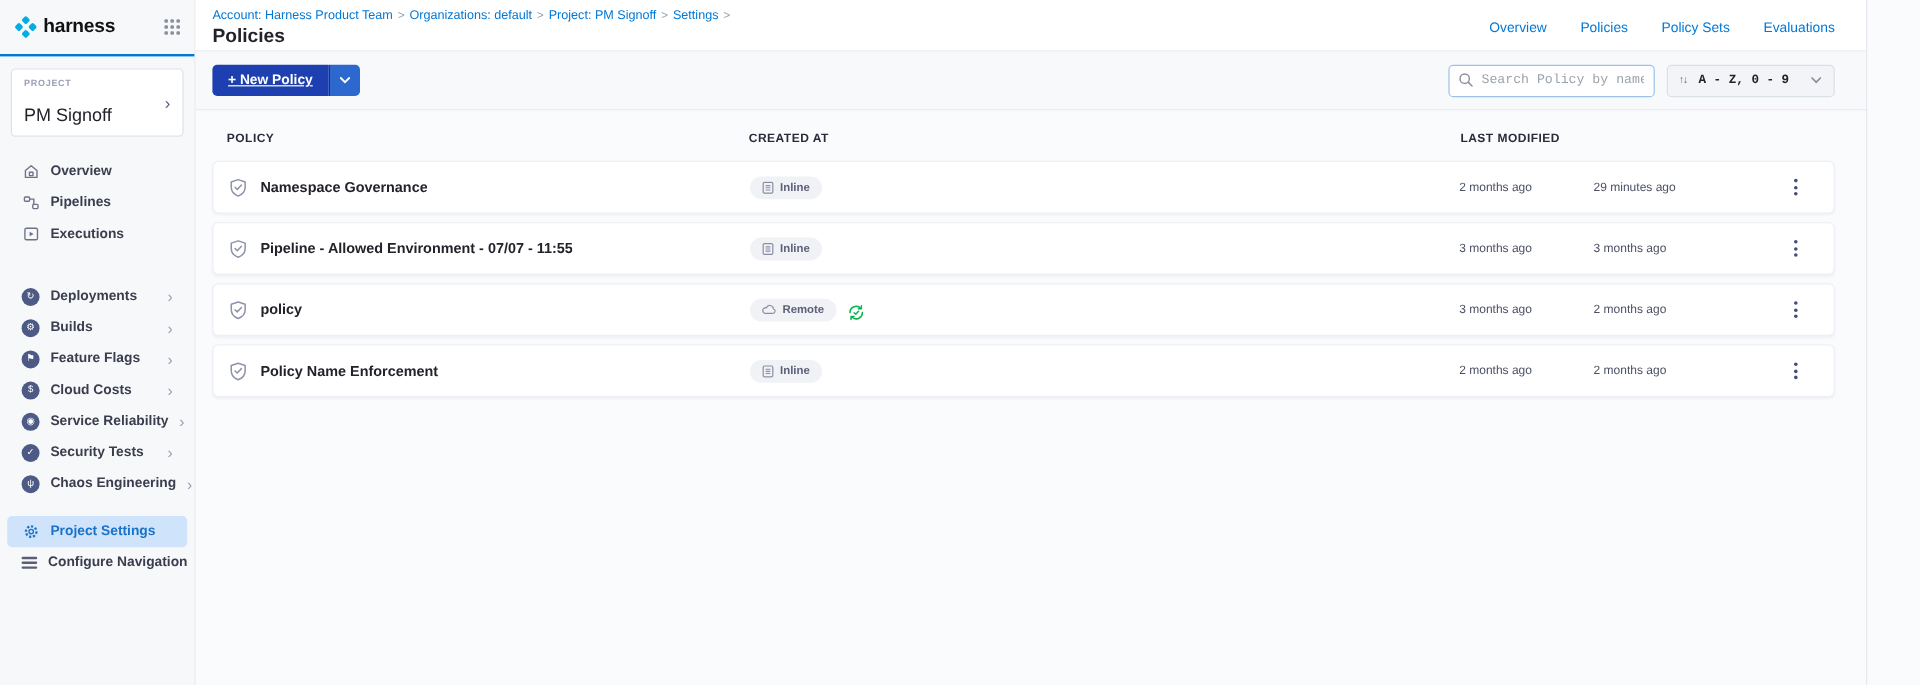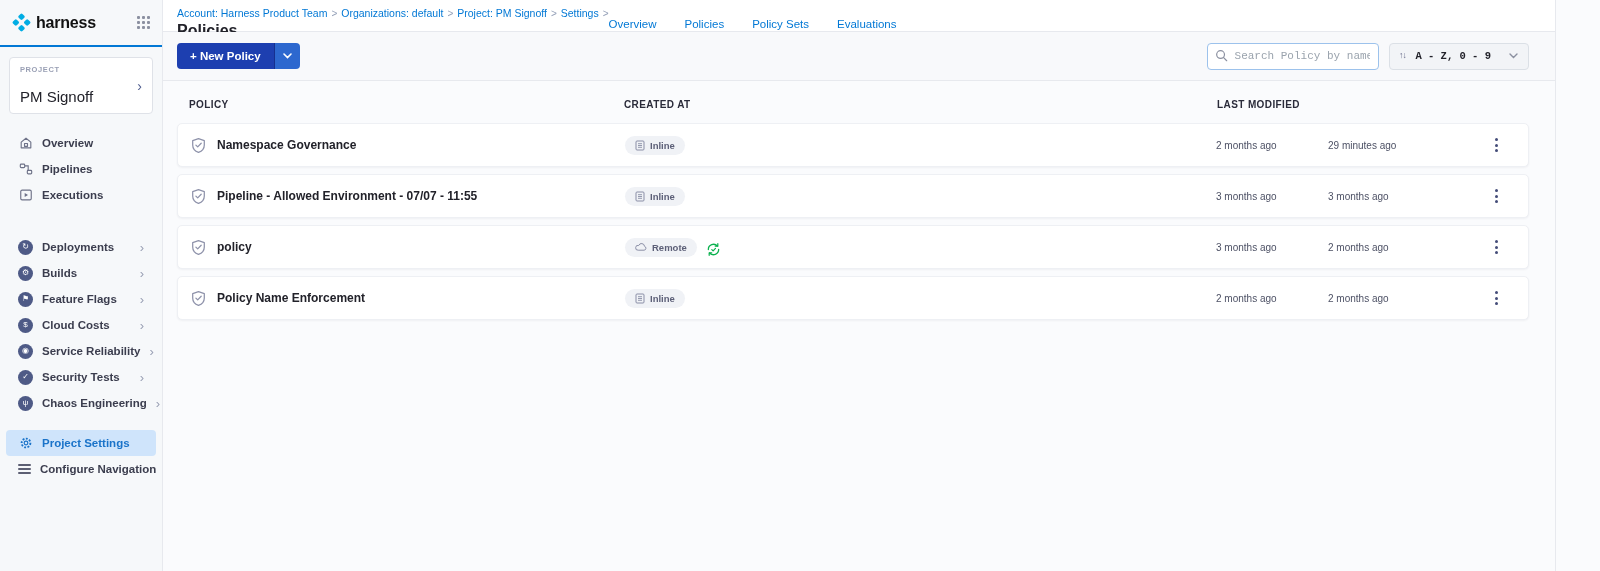--- a/index.html
+++ b/index.html
@@ -27,31 +27,31 @@
   .nav-gap-sm { height:14px; }
   .mod-circle { width:15px; height:15px; min-width:15px; border-radius:50%; background:#4e5a86; color:#fff; font-size:8px; display:flex; align-items:center; justify-content:center; line-height:1; }
   .nav-item.active { background:#cfe4fb; }
   .nav-item.active .lbl { color:#1a73c9; }
   .out-icon { width:15px; height:15px; display:flex; align-items:center; justify-content:center; }
   .burger { display:flex; flex-direction:column; gap:2.5px; width:13px; }
   .burger span { height:1.6px; background:#5c5f73; border-radius:1px; }
 
   
   .main { flex:1; display:flex; flex-direction:column; min-width:0; }
-  .page-header { height:32px; background:#fff; border-bottom:1px solid #e7e9ee; display:flex; padding:7px 26px 0 14px; }
+  .page-header { height:43px; background:#fff; border-bottom:1px solid #e7e9ee; display:flex; justify-content:space-between; padding:7px 26px 0 14px; }
   .crumbs { font-size:10.5px; display:flex; gap:4px; align-items:center; }
   .crumbs a { color:#0278d5; text-decoration:none; cursor:pointer; }
   .crumb-sep { color:#94a0b8; font-size:10px; }
   .page-title { font-size:16px; font-weight:700; color:#22222a; margin-top:3px; }
   .top-links { display:flex; gap:28px; padding-top:11px; }
   .top-links a { font-size:11.5px; color:#0278d5; text-decoration:none; font-weight:500; cursor:pointer; }
 
   .toolbar { height:49px; background:#f8f9fb; border-bottom:1px solid #e7e9ee; display:flex; align-items:center; justify-content:space-between; padding:0 26px 0 14px; }
   .split-btn { display:flex; cursor:pointer; }
-  .split-main { background:#1d3fb0; color:#fff; font-size:11.5px; font-weight:700; padding:7px 13px; border-radius:4px 0 0 4px; border:none; cursor:pointer; font-family:inherit; }
+  .split-main { background:#1d3fb0; color:#fff; font-size:11.5px; font-weight:700; padding:7px 13px; border-radius:4px 0 0 4px; border:none; cursor:pointer; font-family:inherit;text-decoration:underline; }
   .split-caret { background:#2d68cf; border-radius:0 4px 4px 0; border:none; border-left:1px solid #16308f; width:26px; display:flex; align-items:center; justify-content:center; cursor:pointer; }
   .toolbar-right { display:flex; align-items:center; gap:10px;font-family:Liberation Mono, monospace; }
   .search-wrap { position:relative; }
   .search-input { width:172px; height:27px; border:1px solid #9cc2ec; border-radius:4px; background:#fff; padding:0 8px 0 27px; font-size:11px; font-family:inherit; color:#333; outline:none; }
   .search-input::placeholder { color:#9aa3ad; }
   .search-icon { position:absolute; left:8px; top:6px; }
   .sort-btn { height:27px; background:#f2f4f7; border:1px solid #dbe0e6; border-radius:4px; display:flex; align-items:center; gap:8px; padding:0 10px 0 9px; cursor:pointer; }
   .sort-arrows { font-size:9px; color:#6b6f8d; letter-spacing:-2px; margin-right:2px; }
   .sort-label { font-size:10.5px; font-weight:600; color:#22222a; }
   .sort-chev { margin-left:10px; display:flex; }

